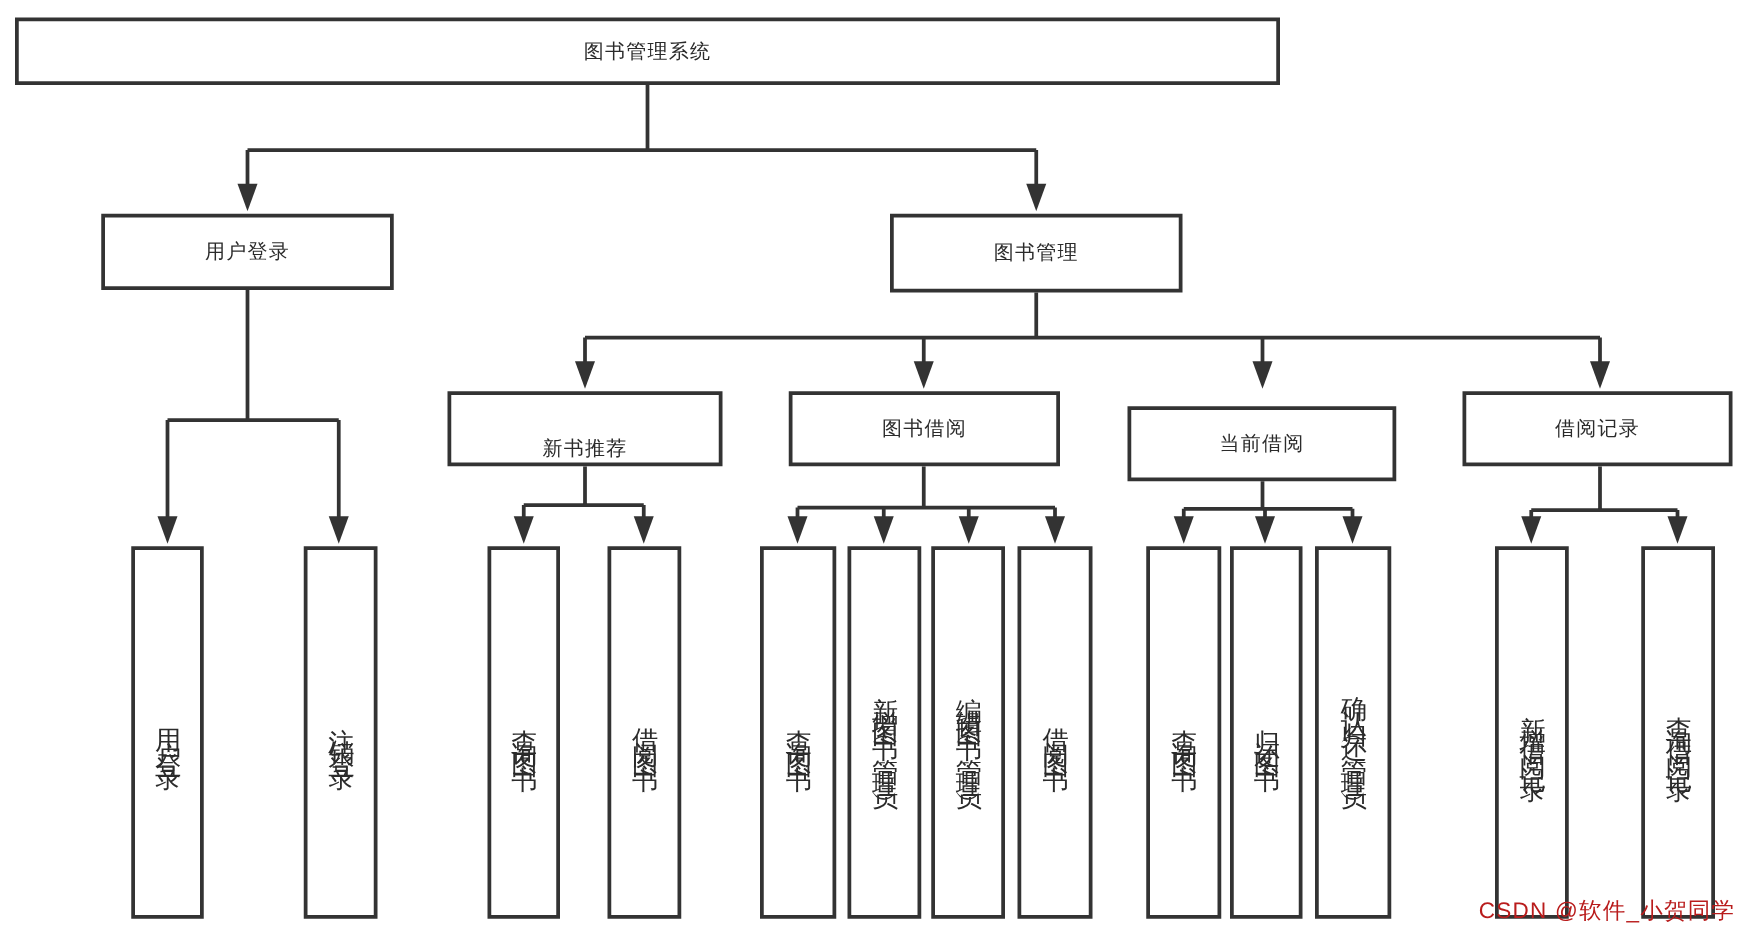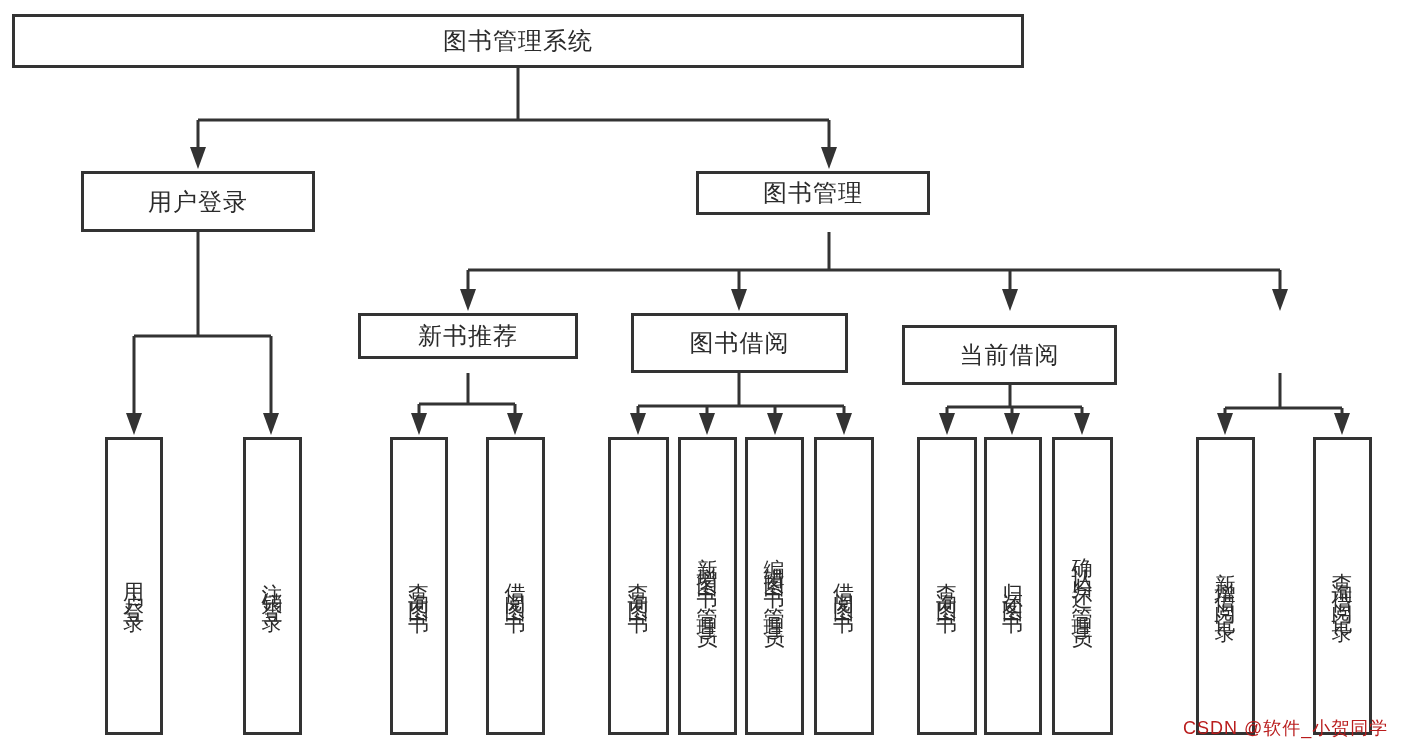--- a/index.html
+++ b/index.html
@@ -23,21 +23,21 @@
     position: absolute;
     box-sizing: border-box;
     background: #ffffff;
     border: 3px solid #333333;
     display: flex;
     align-items: center;
     justify-content: center;
     color: #2b2b2b;
   }
   .h-label {
-    font-size: 24px;
+    font-size: 16px;
     letter-spacing: 1px;
     white-space: nowrap;
   }
   .leaf .v-label {
     writing-mode: vertical-rl;
     text-orientation: mixed;
     font-size: 21px;
     letter-spacing: 10px;
     line-height: 1;
     white-space: nowrap;
@@ -103,32 +103,35 @@
     </g>
   </svg>
 
   <div class="box" style="left:12px; top:14px; width:1012px; height:54px;">
     <span class="h-label">图书管理系统</span>
   </div>
 
   <div class="box" style="left:81px; top:171px; width:234px; height:61px;">
     <span class="h-label">用户登录</span>
   </div>
-  <div class="box" style="left:696px; top:171px; width:234px; height:44px;">
+  <div class="box" style="left:712px; top:171px; width:234px; height:63px;">
     <span class="h-label">图书管理</span>
   </div>
 
-  <div class="box" style="left:358px; top:313px; width:220px; height:46px;">
+  <div class="box" style="left:358px; top:313px; width:220px; height:60px;align-items:flex-end;">
     <span class="h-label">新书推荐</span>
   </div>
   <div class="box" style="left:631px; top:313px; width:217px; height:60px;">
     <span class="h-label">图书借阅</span>
   </div>
   <div class="box" style="left:902px; top:313px; width:215px; height:60px;margin-top:12px;">
     <span class="h-label">当前借阅</span>
+  </div>
+  <div class="box" style="left:1170px; top:313px; width:216px; height:60px;">
+    <span class="h-label">借阅记录</span>
   </div>
 
   <div class="box leaf" style="left:105px; top:437px; width:58px; height:298px;">
     <span class="v-label">用户登录</span>
   </div>
   <div class="box leaf" style="left:243px; top:437px; width:59px; height:298px;">
     <span class="v-label">注销登录</span>
   </div>
 
   <div class="box leaf" style="left:390px; top:437px; width:58px; height:298px;">

